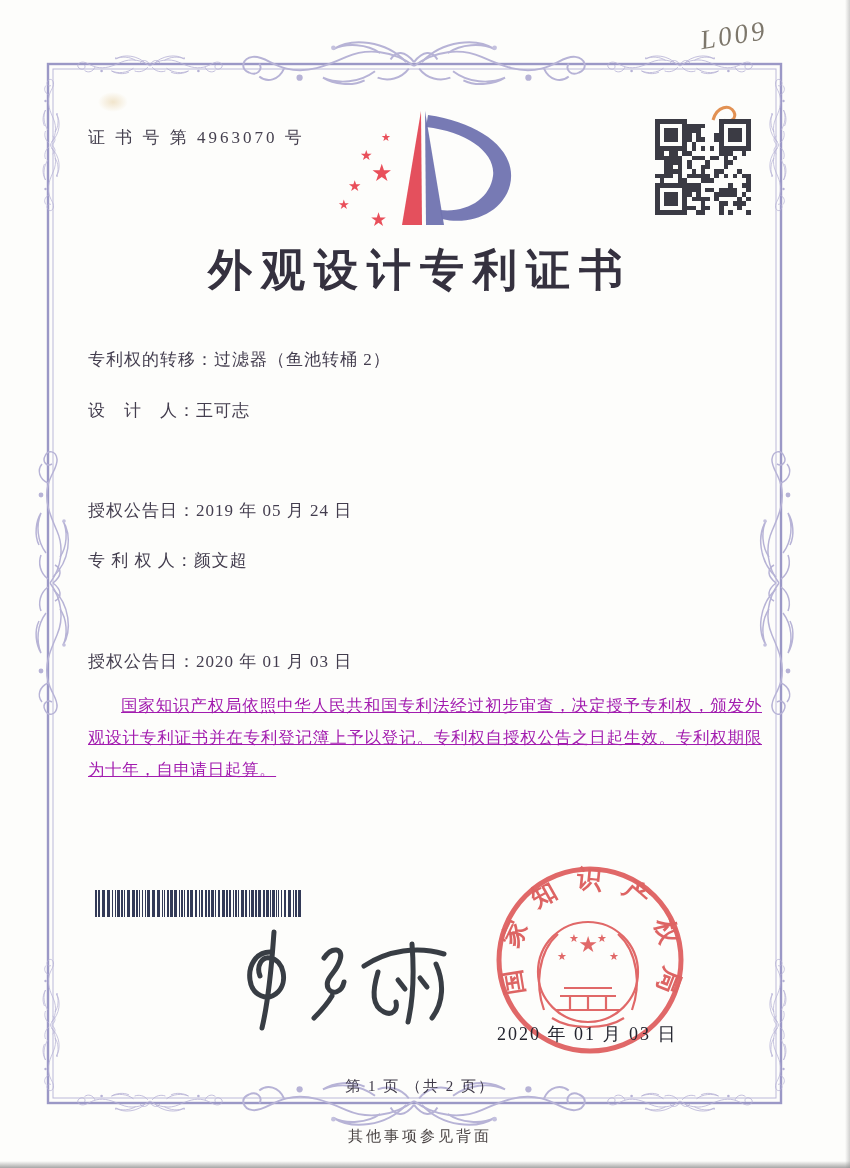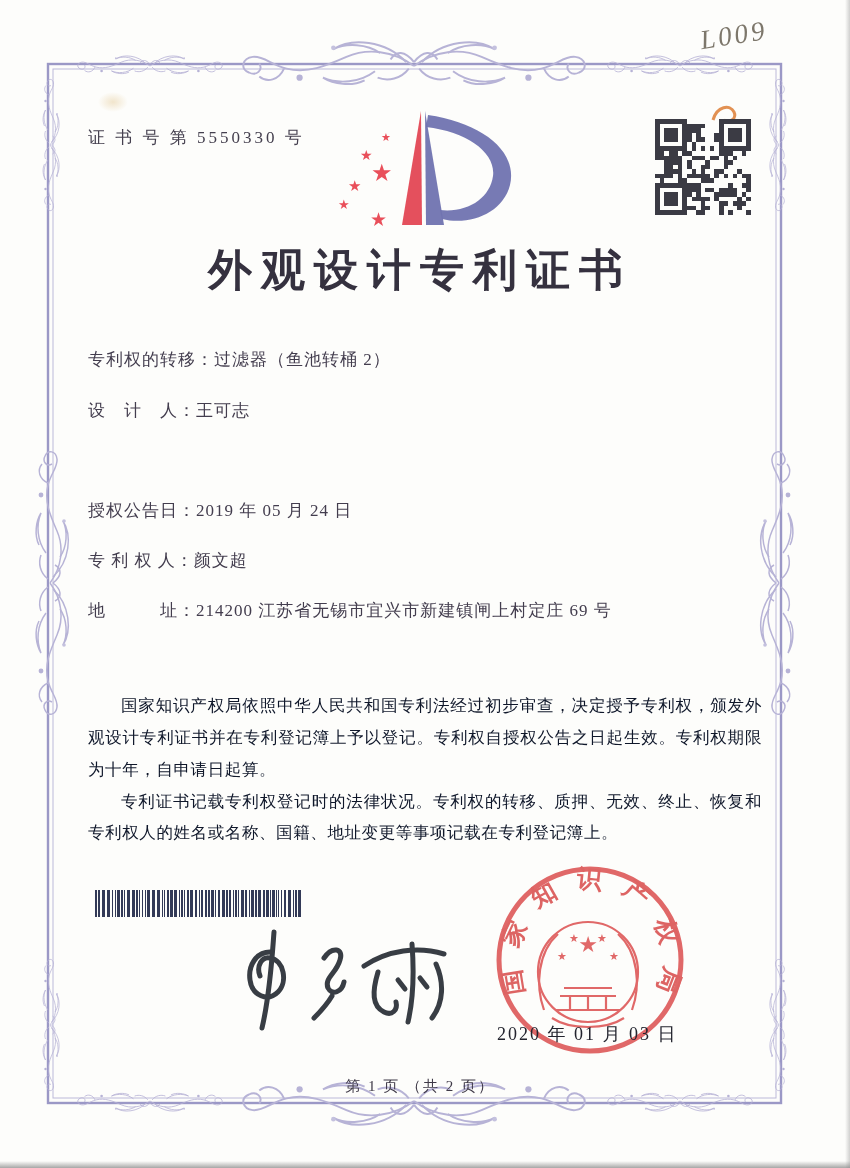--- a/index.html
+++ b/index.html
@@ -29,21 +29,21 @@
     position:absolute;left:0;right:10px;top:241px;text-align:center;
     font-size:44px;font-weight:700;letter-spacing:9px;color:#35313f;
   }
   .field-row{position:absolute;left:88px;font-size:17px;letter-spacing:1px;white-space:nowrap;}
   .row0{top:348px}.row1{top:399px}.row2{top:449px}.row3{top:499px}
   .row4{top:549px}.row5{top:599px}.row6{top:650px}
   .grant-no{position:absolute;left:420px;top:650px;font-size:17px;letter-spacing:1px;white-space:nowrap;}
   .body-text{
     position:absolute;left:88px;top:690px;width:674px;
     font-size:16.5px;line-height:1.93;letter-spacing:0.6px;
-    text-align:justify;color:#0f172a;
+    text-align:justify;color:#a21caf;text-decoration:underline;
   }
   .body-text p{margin:0;text-indent:2em;}
   .barcode{
     position:absolute;left:95px;top:890px;height:27px;width:220px;
     display:flex;align-items:stretch;
   }
   .barcode div{background:#333a57;}
   .signer{position:absolute;left:90px;top:950px;font-size:19px;color:#3a3544;letter-spacing:2px;}
   .signer .name{margin-top:14px;}
   .sig-svg{position:absolute;left:212px;top:922px;}
@@ -108,21 +108,21 @@
     <use href="#flourish" transform="translate(50,145) rotate(90) scale(0.5)"></use>
     <use href="#flourish" transform="translate(50,1025) rotate(90) scale(0.5)"></use>
     <use href="#flourish" transform="translate(779,145) rotate(-90) scale(0.5)"></use>
     <use href="#flourish" transform="translate(779,1025) rotate(-90) scale(0.5)"></use>
   </svg>
 
   <div class="stain"></div>
 
   <span class="handwritten-note">L009</span>
 
-  <div class="cert-no">证 书 号 第 5550330 号</div>
+  <div class="cert-no">证 书 号 第 4963070 号</div>
 
   <svg class="logo-svg" width="200" height="135" viewBox="0 0 200 135">
     <polygon points="91,8 72,122 92,122" fill="#e2414f" opacity="0.92"></polygon>
     <polygon points="95,8 96,122 114,122" fill="#7073b0" opacity="0.95"></polygon>
     <path d="M98,12 C152,20 188,48 180,82 C173,110 140,123 112,116 L110,107 C138,110 160,95 163,73 C166,50 138,29 96,24 Z" fill="#7073b0" opacity="0.95"></path>
     <text x="51" y="38" font-size="11" fill="#e94f5a">★</text>
     <text x="30" y="57" font-size="14" fill="#e94f5a">★</text>
     <text x="41" y="78" font-size="24" fill="#e94f5a">★</text>
     <text x="18" y="88" font-size="15" fill="#e94f5a">★</text>
     <text x="8" y="106" font-size="13" fill="#e94f5a">★</text>
@@ -377,27 +377,26 @@
   </div>
   <div class="field-row row1">
     <span>设　计　人：</span><span>王可志</span>
   </div>
   <div class="field-row row3">
     <span>授权公告日：</span><span>2019 年 05 月 24 日</span>
   </div>
   <div class="field-row row4">
     <span>专 利 权 人：</span><span>颜文超</span>
   </div>
-  <div class="field-row row5">
-    <span>地　　　址：</span><span>214200 江苏省无锡市宜兴市新建镇闸上村定庄 69 号</span>
+  <div class="field-row row6">
+    <span>授权公告日：</span><span>2020 年 01 月 03 日</span>
   </div>
 
   <div class="body-text">
     <p>国家知识产权局依照中华人民共和国专利法经过初步审查，决定授予专利权，颁发外观设计专利证书并在专利登记簿上予以登记。专利权自授权公告之日起生效。专利权期限为十年，自申请日起算。</p>
-    <p>专利证书记载专利权登记时的法律状况。专利权的转移、质押、无效、终止、恢复和专利权人的姓名或名称、国籍、地址变更等事项记载在专利登记簿上。</p>
   </div>
 
   <div class="barcode">
       <div style="width: 2px; margin-right: 1px;"></div>
       <div style="width: 2px; margin-right: 2px;"></div>
       <div style="width: 3px; margin-right: 2px;"></div>
       <div style="width: 3px; margin-right: 2px;"></div>
       <div style="width: 1px; margin-right: 2px;"></div>
       <div style="width: 1px; margin-right: 1px;"></div>
       <div style="width: 3px; margin-right: 1px;"></div>
@@ -499,16 +498,17 @@
       </g>
       <text font-size="25" font-weight="bold" fill="#d94f4f" letter-spacing="19">
         <textPath href="#sealArc" startOffset="4">国家知识产权局</textPath>
       </text>
     </g>
   </svg>
 
   <div class="seal-date">2020 年 01 月 03 日</div>
 
   <div class="page-no">第 1 页 （共 2 页）</div>
+  <div class="back-note">其他事项参见背面</div>
 
   <div class="scan-edge-bottom"></div>
   <div class="scan-edge-right"></div>
 </div>
 
 </body></html>

